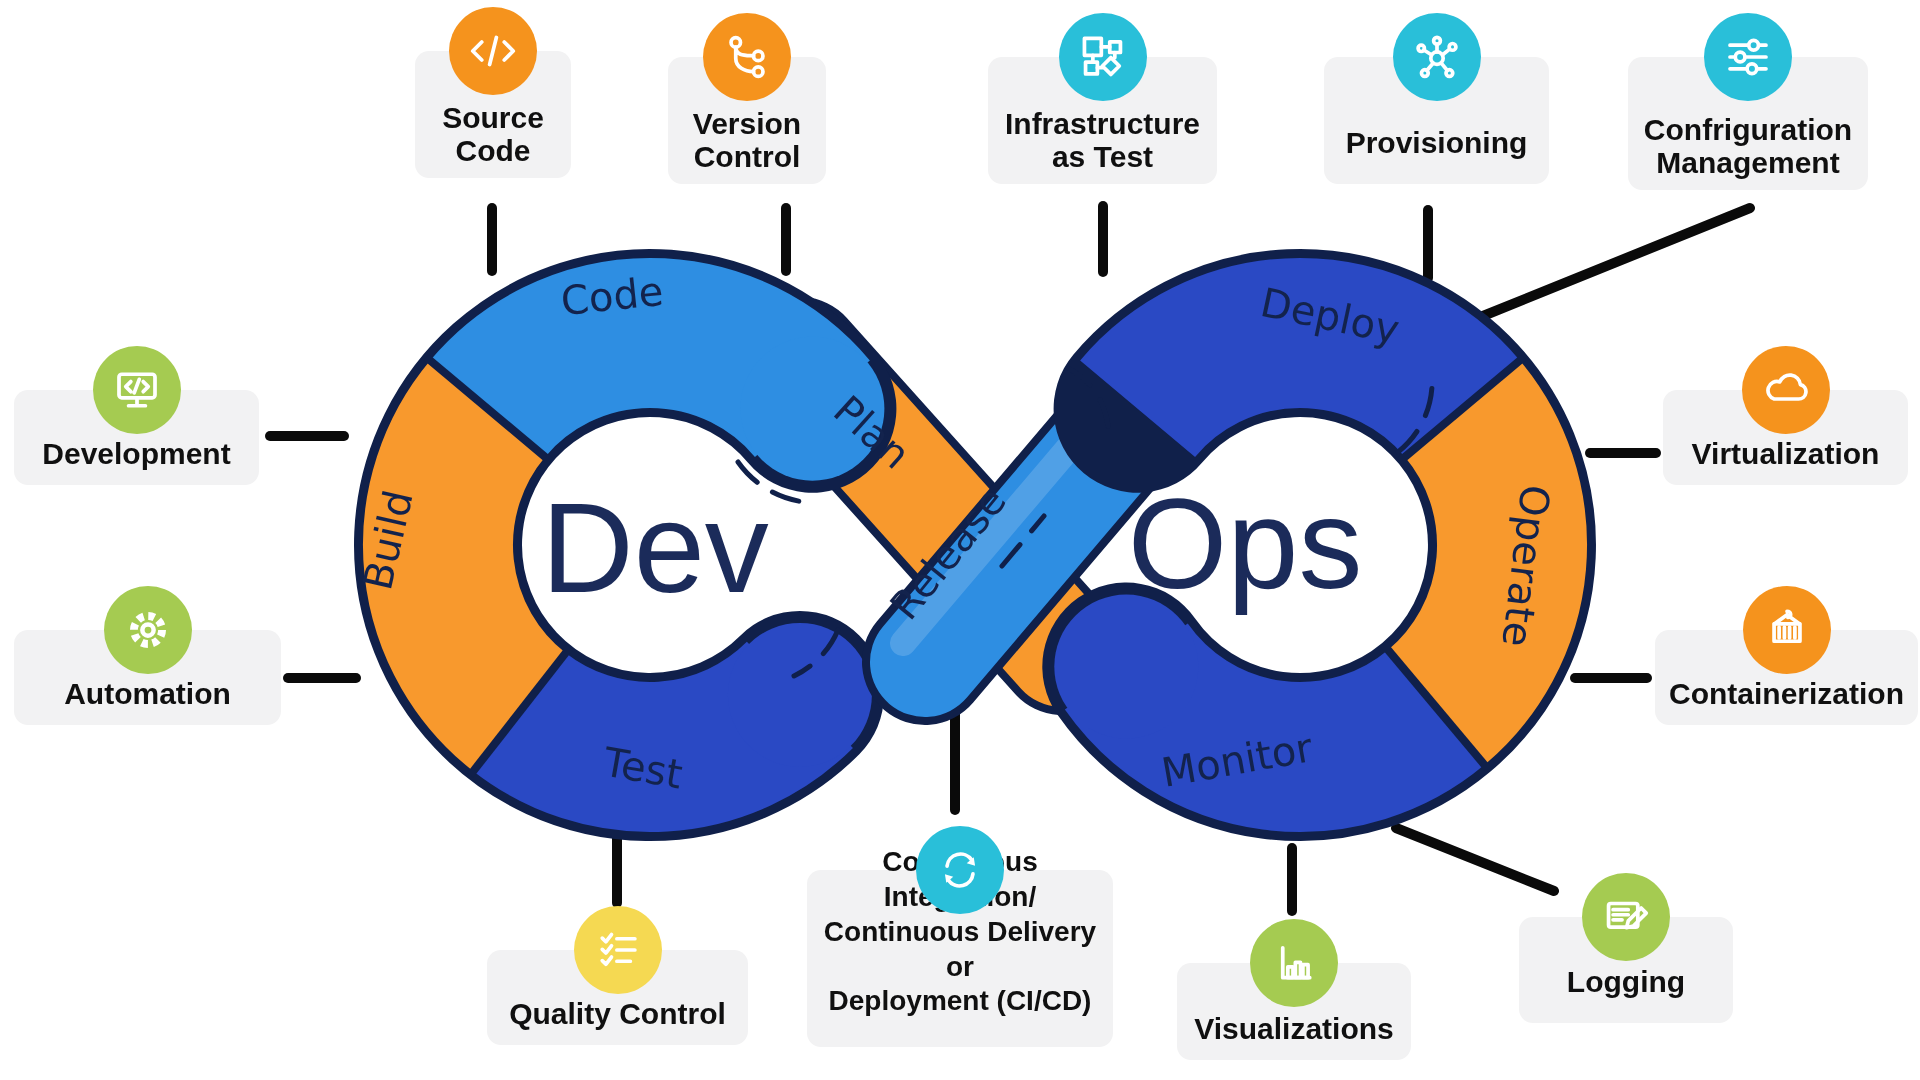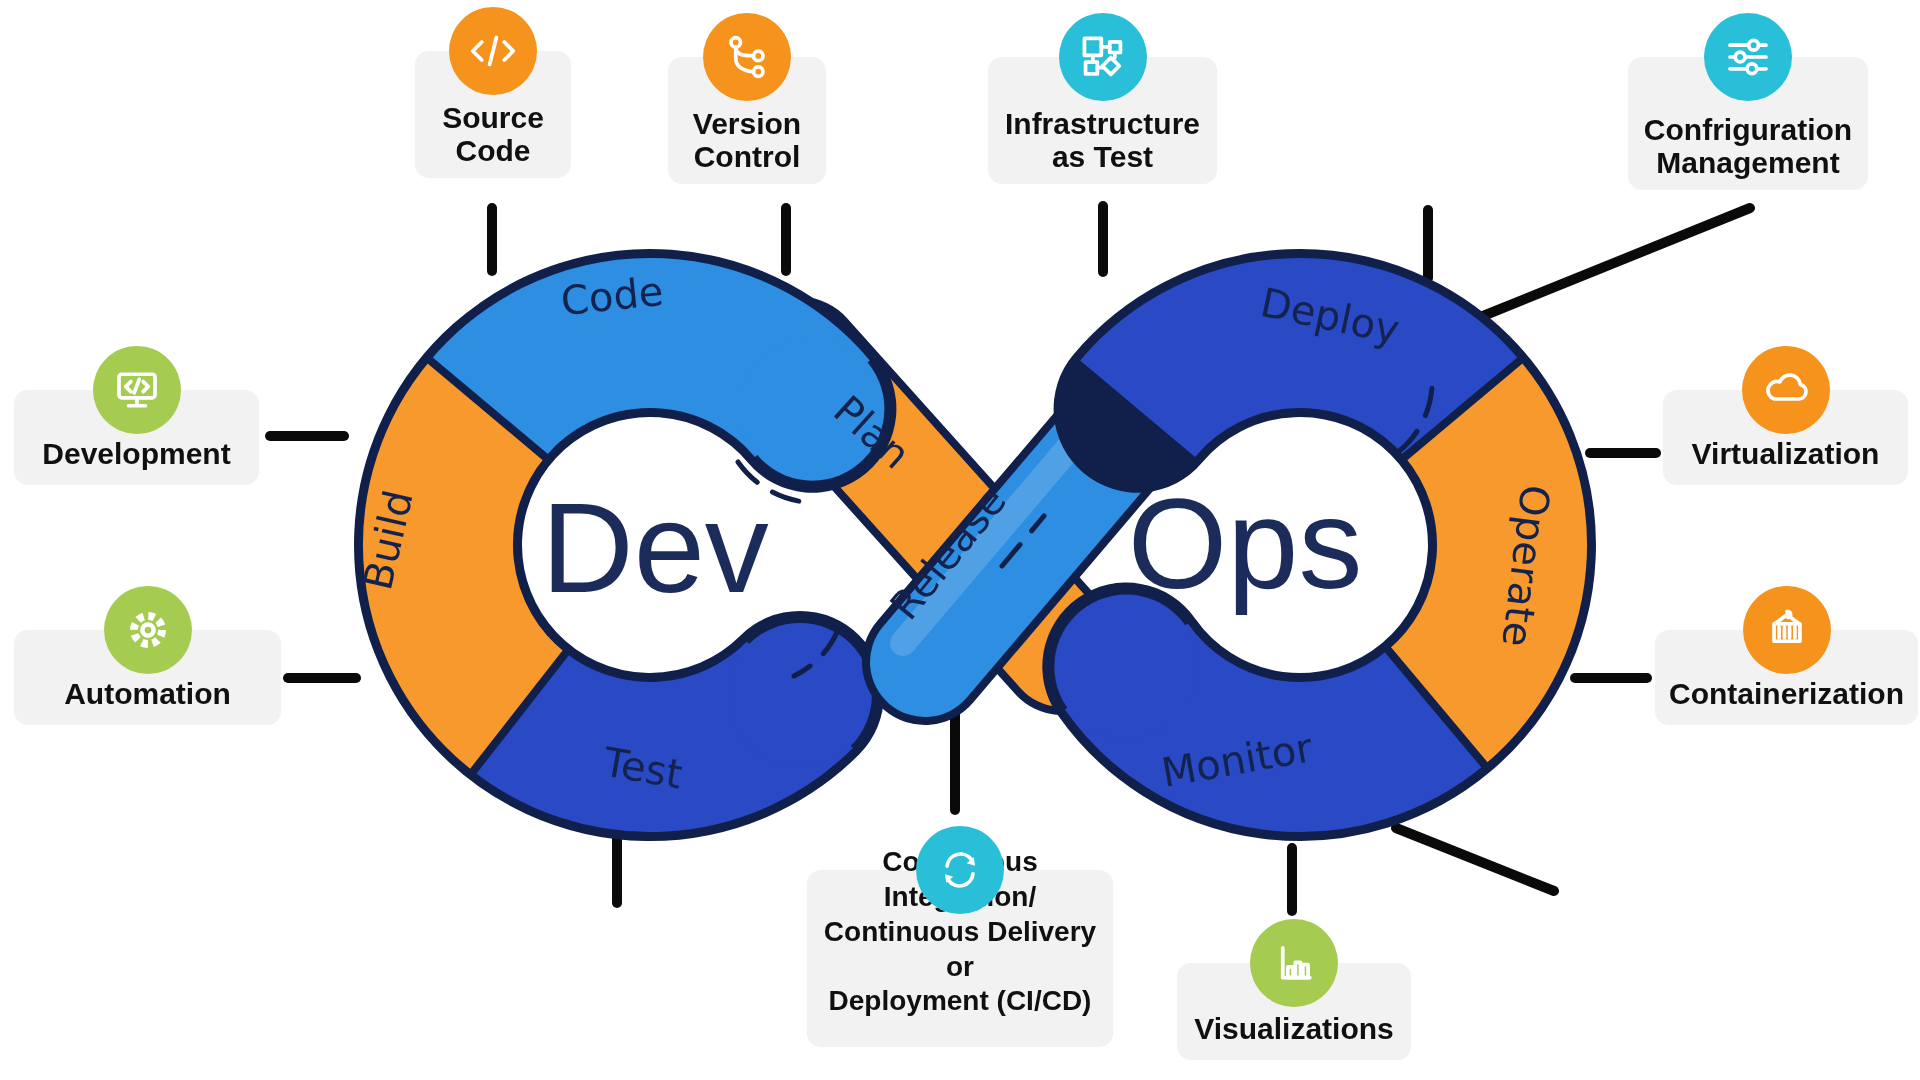--- a/index.html
+++ b/index.html
@@ -141,20 +141,36 @@
         <path d="M31,24.5 L38.5,32 31,39.5 23.5,32 Z"></path>
             <rect x="8.5" y="28.5" width="10.5" height="10.5"></rect>
         <path d="M22.5,15 H30 M15,22.5 V28.5 M19,33.5 H23.5 M34.5,20 V24.5"></path>
           </g>
         </svg>
     </span>
     <span class="card-label">Infrastructure
 as Test</span>
   </div>
 
+  <div class="card c3">
+    <span class="icon" style="background: rgb(41, 191, 217); color: rgb(41, 191, 217);">
+      <svg viewBox="0 0 48 48">
+          <g class="g" stroke-width="3.1">
+        <circle cx="24" cy="25" r="5.5"></circle>
+            <path d="M24,19.5 V12.5 M19,22 L12.3,17.8 M29,22 L35.2,17 M20.5,29.5 L15,36 M27.8,29.5 L33.2,36"></path>
+        <circle cx="24" cy="9.5" r="3"></circle>
+            <circle cx="10" cy="16.3" r="2.8"></circle>
+            <circle cx="37.8" cy="15" r="3"></circle>
+            <circle cx="13.2" cy="38.3" r="3"></circle>
+            <circle cx="35" cy="38.3" r="3"></circle>
+          </g>
+        </svg>
+    </span>
+    <span class="card-label">Provisioning</span>
+  </div>
 
   <div class="card c4">
     <span class="icon" style="background: rgb(41, 191, 217); color: rgb(41, 191, 217);">
       <svg viewBox="0 0 48 48">
           <g class="g" stroke-width="3.4">
         <path d="M8,13.5 H40 M8,24 H40 M8,34.5 H40"></path>
         <circle cx="29" cy="13.5" r="4.3" fill="currentColor"></circle>
             <circle cx="17" cy="24" r="4.3" fill="currentColor"></circle>
             <circle cx="27.5" cy="34.5" r="4.3" fill="currentColor"></circle>
           </g>
@@ -203,20 +219,32 @@
 
   <div class="card c7">
     <span class="icon" style="background: rgb(245, 147, 29); color: rgb(245, 147, 29);">
       <svg viewBox="0 0 48 48">
           <path class="g" stroke-width="3.4" d="M13.5,32 h21.5 a6.5,6.5 0 0 0 1.8,-12.8 a9.5,9.5 0 0 0 -18.3,-2.4 a7,7 0 0 0 -5,15.2 z"></path>
         </svg>
     </span>
     <span class="card-label">Virtualization</span>
   </div>
 
+  <div class="card c9">
+    <span class="icon" style="background: rgb(245, 217, 82); color: rgb(245, 217, 82);">
+      <svg viewBox="0 0 48 48">
+          <g class="g" stroke-width="3.4">
+        <path d="M10,13.5 l3.2,3.2 5,-6.4 M23,14 H39"></path>
+        <path d="M10,23.5 l3.2,3.2 5,-6.4 M23,24 H39"></path>
+        <path d="M10,33.5 l3.2,3.2 5,-6.4 M23,34 H35"></path>
+          </g>
+        </svg>
+    </span>
+    <span class="card-label">Quality Control</span>
+  </div>
 
   <div class="card c10">
     <span class="icon" style="background: rgb(41, 191, 217); color: rgb(41, 191, 217);">
       <svg viewBox="0 0 48 48">
         <path class="g" stroke-width="3.4" d="M12.5,20.5 a12,12 0 0 1 21.8,-5.5"></path>
         <path class="gf" d="M36.2,12.6 l1.2,7.6 -7.4,-2.2 z"></path>
         <path class="g" stroke-width="3.4" d="M35.5,27.5 a12,12 0 0 1 -21.8,5.5"></path>
         <path class="gf" d="M11.8,35.4 l-1.2,-7.6 7.4,2.2 z"></path>
         </svg>
     </span>
@@ -232,14 +260,26 @@
         <path d="M14,10.5 V37 M14,37 H38"></path>
         <rect x="18.5" y="27.5" width="4.6" height="9.5"></rect>
         <rect x="25.2" y="23.5" width="4.6" height="13.5"></rect>
         <rect x="31.9" y="25.5" width="4.6" height="11.5"></rect>
           </g>
         </svg>
     </span>
     <span class="card-label">Visualizations</span>
   </div>
 
+  <div class="card c12">
+    <span class="icon" style="background: rgb(165, 203, 81); color: rgb(165, 203, 81);">
+      <svg viewBox="0 0 48 48">
+          <g class="g" stroke-width="2.9">
+        <rect x="8.5" y="12" width="26" height="21" rx="2"></rect>
+        <path d="M12.5,17.5 h13.5 M12.5,22 h13.5 M12.5,26.5 h8"></path>
+        <path d="M37.5,16 l4.5,4.5 -11.5,11.5 -6,1.5 1.5,-6 z"></path>
+          </g>
+        </svg>
+    </span>
+    <span class="card-label">Logging</span>
+  </div>
 
 </div>
 
 </body></html>

